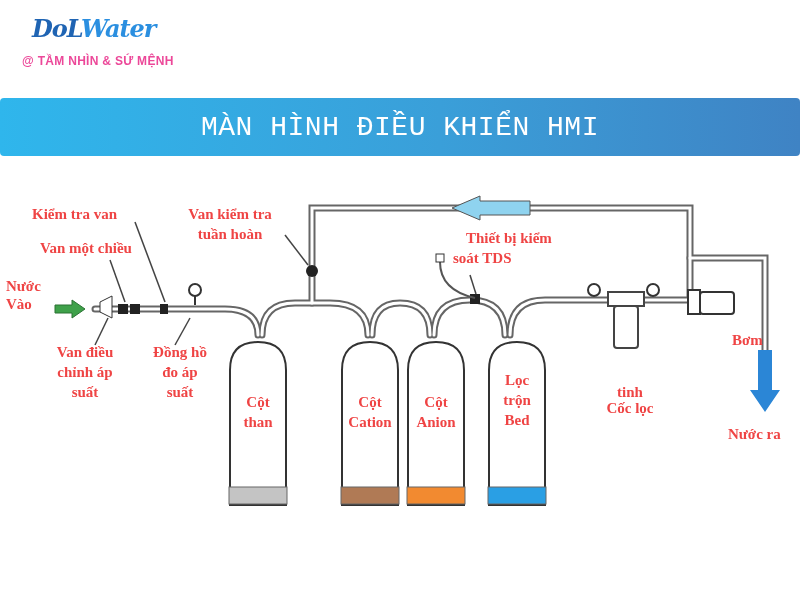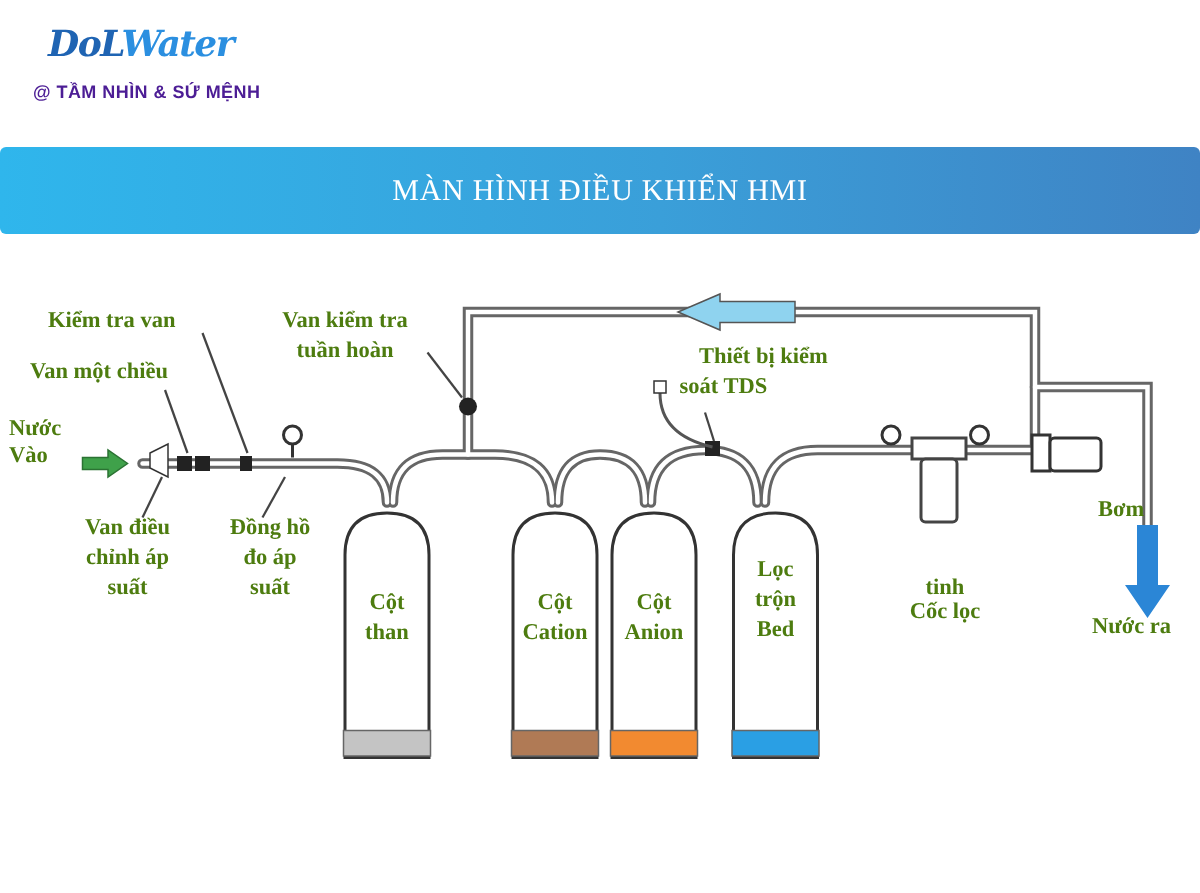--- a/index.html
+++ b/index.html
@@ -1,24 +1,24 @@
 <!DOCTYPE html>
 <html><head>
 <meta charset="utf-8">
 <style>
   html,body{margin:0;padding:0;background:#fff;}
   body{width:800px;height:595px;position:relative;overflow:hidden;font-family:"Liberation Serif",serif;}
   .logo{position:absolute;left:8px;top:14px;width:230px;height:60px;}
   .logo-word{position:absolute;left:0;top:0;font-family:"DejaVu Serif",serif;font-style:italic;font-weight:bold;font-size:24px;color:#1f64b3;letter-spacing:-1px;margin-left:24px;}
   .logo-word .w{color:#2b8fe0;}
-  .logo-tag{position:absolute;left:14px;top:40px;font-family:"Liberation Sans",sans-serif;font-size:12px;font-weight:bold;color:#4c1d95;letter-spacing:0.3px;}
+  .logo-tag{position:absolute;left:14px;top:40px;font-family:"Liberation Sans",sans-serif;font-size:12px;font-weight:bold;color:#ec4899;letter-spacing:0.3px;}
   .title-bar{position:absolute;left:0;top:98px;width:800px;height:58px;border-radius:4px;background:linear-gradient(90deg,#2fb6ec 0%,#3a9fd9 55%,#3f83c4 100%);display:flex;align-items:center;justify-content:center;}
-  .title-text{color:#fff;font-family:Liberation Serif, serif;font-size:20px;letter-spacing:0.5px;}
+  .title-text{color:#fff;font-family:Liberation Mono, monospace;font-size:28px;letter-spacing:0.5px;}
   .diagram{position:absolute;left:0;top:180px;width:800px;height:415px;}
-  .lbl{position:absolute;font-family:"Liberation Serif",serif;font-weight:bold;font-size:15px;color:#4d7c0f;line-height:20px;text-align:center;white-space:nowrap;}
+  .lbl{position:absolute;font-family:"Liberation Serif",serif;font-weight:bold;font-size:15px;color:#ef4444;line-height:20px;text-align:center;white-space:nowrap;}
   .lbl.l{text-align:left;}
 </style>
 </head>
 <body>
 
 <div class="logo">
   <div class="logo-word"><span>DoL</span><span class="w">Water</span></div>
   <div class="logo-tag">@ TẦM NHÌN &amp; SỨ MỆNH</div>
 </div>
 
@@ -94,35 +94,35 @@
       <line x1="95" y1="345" x2="108" y2="318"></line>
       <line x1="175" y1="345" x2="190" y2="318"></line>
       <line x1="285" y1="235" x2="308" y2="265"></line>
       <line x1="470" y1="275" x2="476" y2="294"></line>
     </g>
   </svg>
 
   <div class="lbl l" style="left:6px;top:96px;">Nước</div>
   <div class="lbl l" style="left:6px;top:114px;">Vào</div>
   <div class="lbl l" style="left:32px;top:24px;">Kiểm tra van</div>
-  <div class="lbl l" style="left:20px;top:58px;">Van một chiều</div>
+  <div class="lbl l" style="left:40px;top:58px;">Van một chiều</div>
   <div class="lbl" style="left:40px;top:162px;width:90px;">Van điều</div>
   <div class="lbl" style="left:40px;top:182px;width:90px;">chỉnh áp</div>
   <div class="lbl" style="left:40px;top:202px;width:90px;">suất</div>
   <div class="lbl" style="left:140px;top:162px;width:80px;">Đồng hồ</div>
   <div class="lbl" style="left:140px;top:182px;width:80px;">đo áp</div>
   <div class="lbl" style="left:140px;top:202px;width:80px;">suất</div>
   <div class="lbl" style="left:180px;top:44px;width:100px;">tuần hoàn</div>
   <div class="lbl" style="left:180px;top:24px;width:100px;">Van kiểm tra</div>
   <div class="lbl l" style="left:450px;top:48px;margin-left:16px;">Thiết bị kiểm</div>
   <div class="lbl l" style="left:453px;top:68px;">soát TDS</div>
   <div class="lbl l" style="left:732px;top:150px;">Bơm</div>
   <div class="lbl" style="left:595px;top:182px;width:70px;margin-top:36px;">Cốc lọc</div>
   <div class="lbl" style="left:595px;top:202px;width:70px;">tinh</div>
-  <div class="lbl l" style="left:728px;top:228px;">Nước ra</div>
+  <div class="lbl l" style="left:728px;top:244px;">Nước ra</div>
 
   <div class="lbl" style="left:230px;top:212px;width:56px;">
       <div>Cột</div>
       <div>than</div>
     </div>
   <div class="lbl" style="left:340px;top:212px;width:60px;">
       <div>Cột</div>
       <div>Cation</div>
     </div>
   <div class="lbl" style="left:406px;top:212px;width:60px;">

